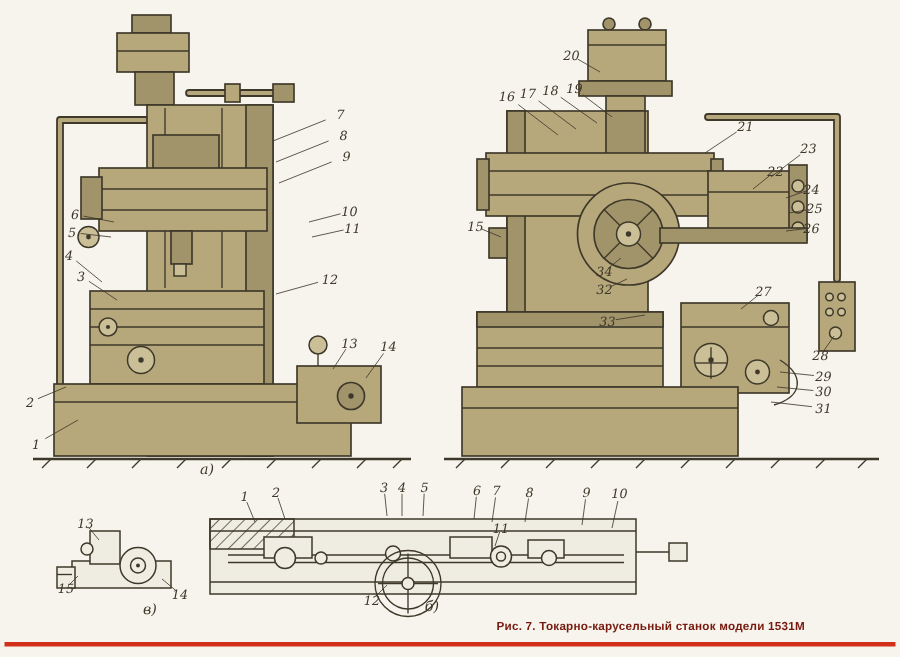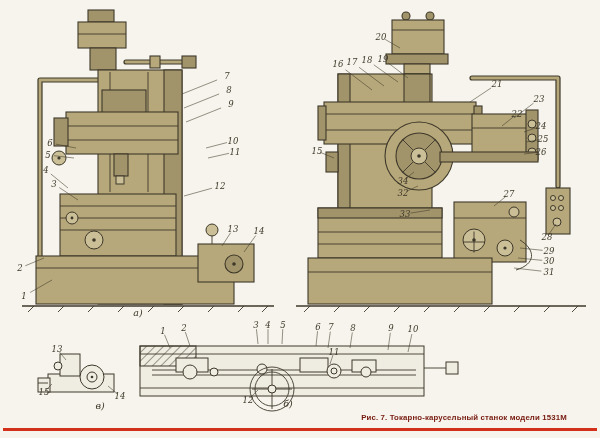--- a/index.html
+++ b/index.html
@@ -18,21 +18,21 @@
   .lnthick{stroke:var(--ink);fill:none;stroke-width:1.6;}
   .pipe-out{stroke:var(--ink);stroke-width:5.2;fill:none;stroke-linejoin:round;stroke-linecap:round;}
   .pipe-in{stroke:var(--tan);stroke-width:2.8;fill:none;stroke-linejoin:round;stroke-linecap:round;}
   .dot{fill:var(--ink);stroke:none;}
   .leader{stroke:var(--ink);stroke-width:0.55;}
   .callout{font:italic 8.5px "DejaVu Serif",serif;fill:var(--ink);text-anchor:middle;}
   .view-label{font:italic 9.5px "DejaVu Serif",serif;fill:var(--ink);text-anchor:middle;}
   .caption{
     position:absolute;left:331px;top:413px;width:266px;
     font-weight:bold;font-size:7.8px;letter-spacing:.15px;
-    color:var(--caption-color,#77190f);white-space:nowrap;text-align:center;
+    color:var(--caption-color,#77190f);white-space:nowrap;
   }
   .red-rule{
     position:absolute;left:3px;right:3px;top:428px;height:3px;
     background:var(--rule,#d2301a);
   }
 </style>
 </head>
 <body>
 
 <div class="page">

